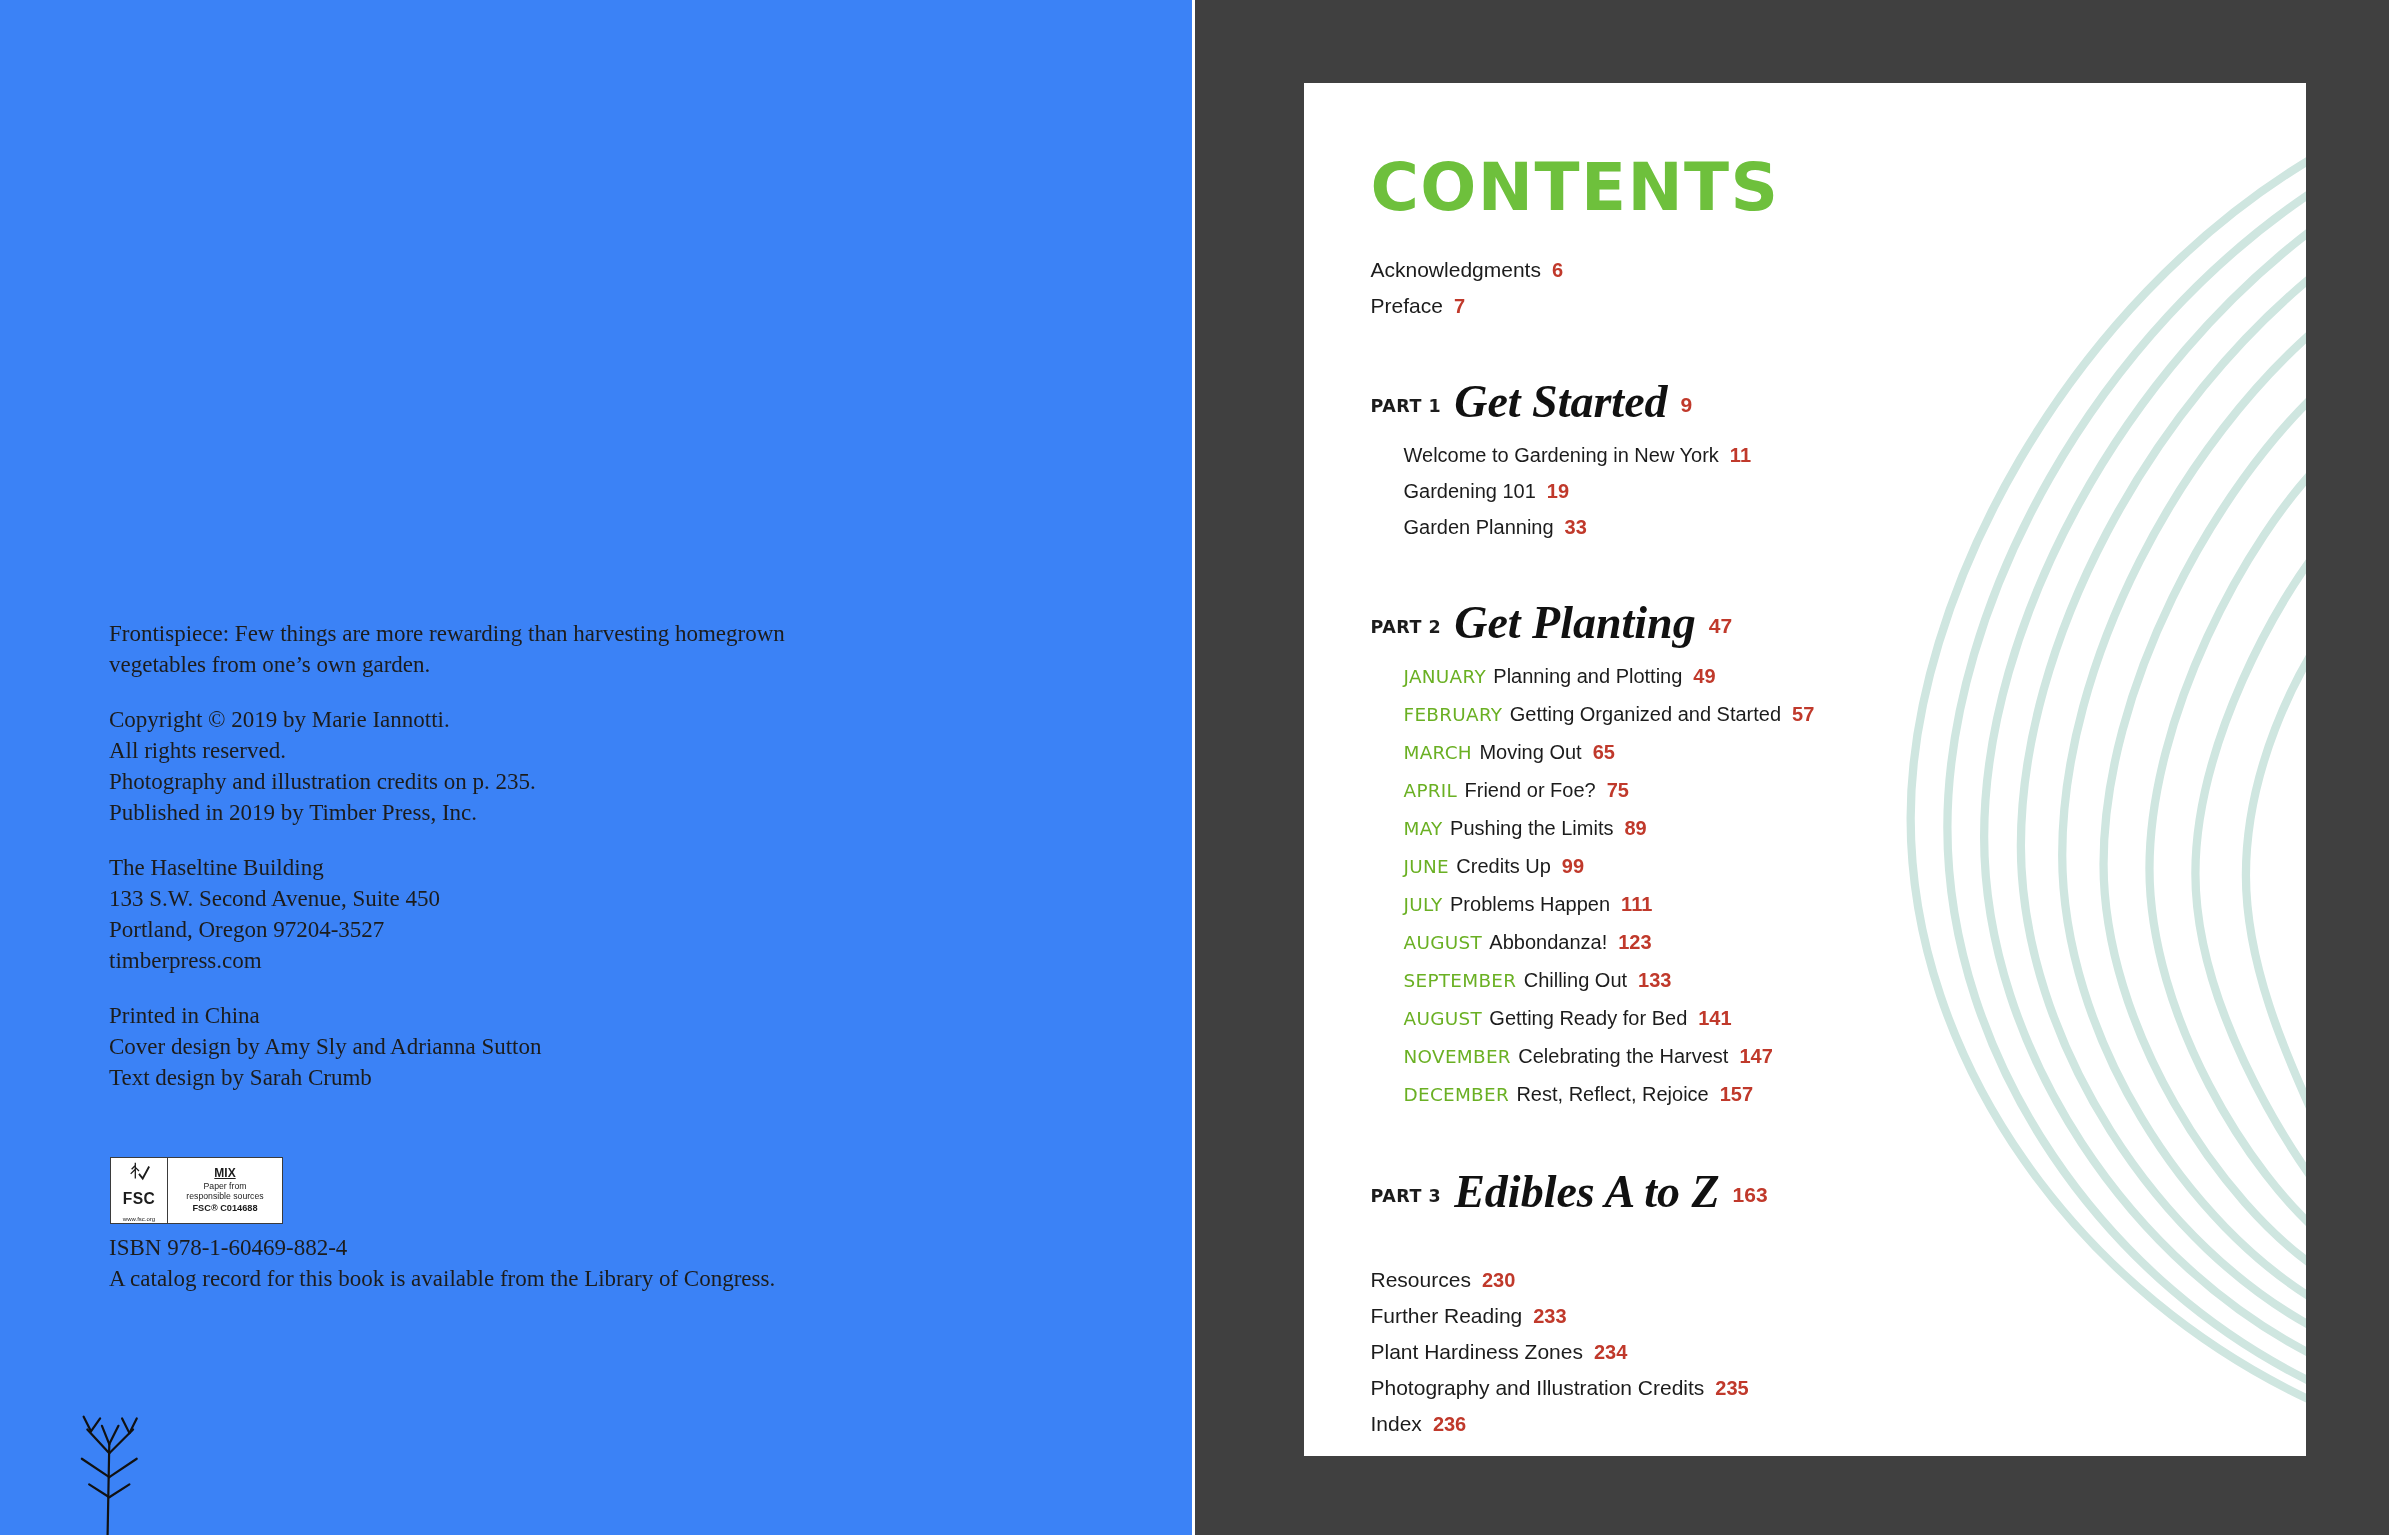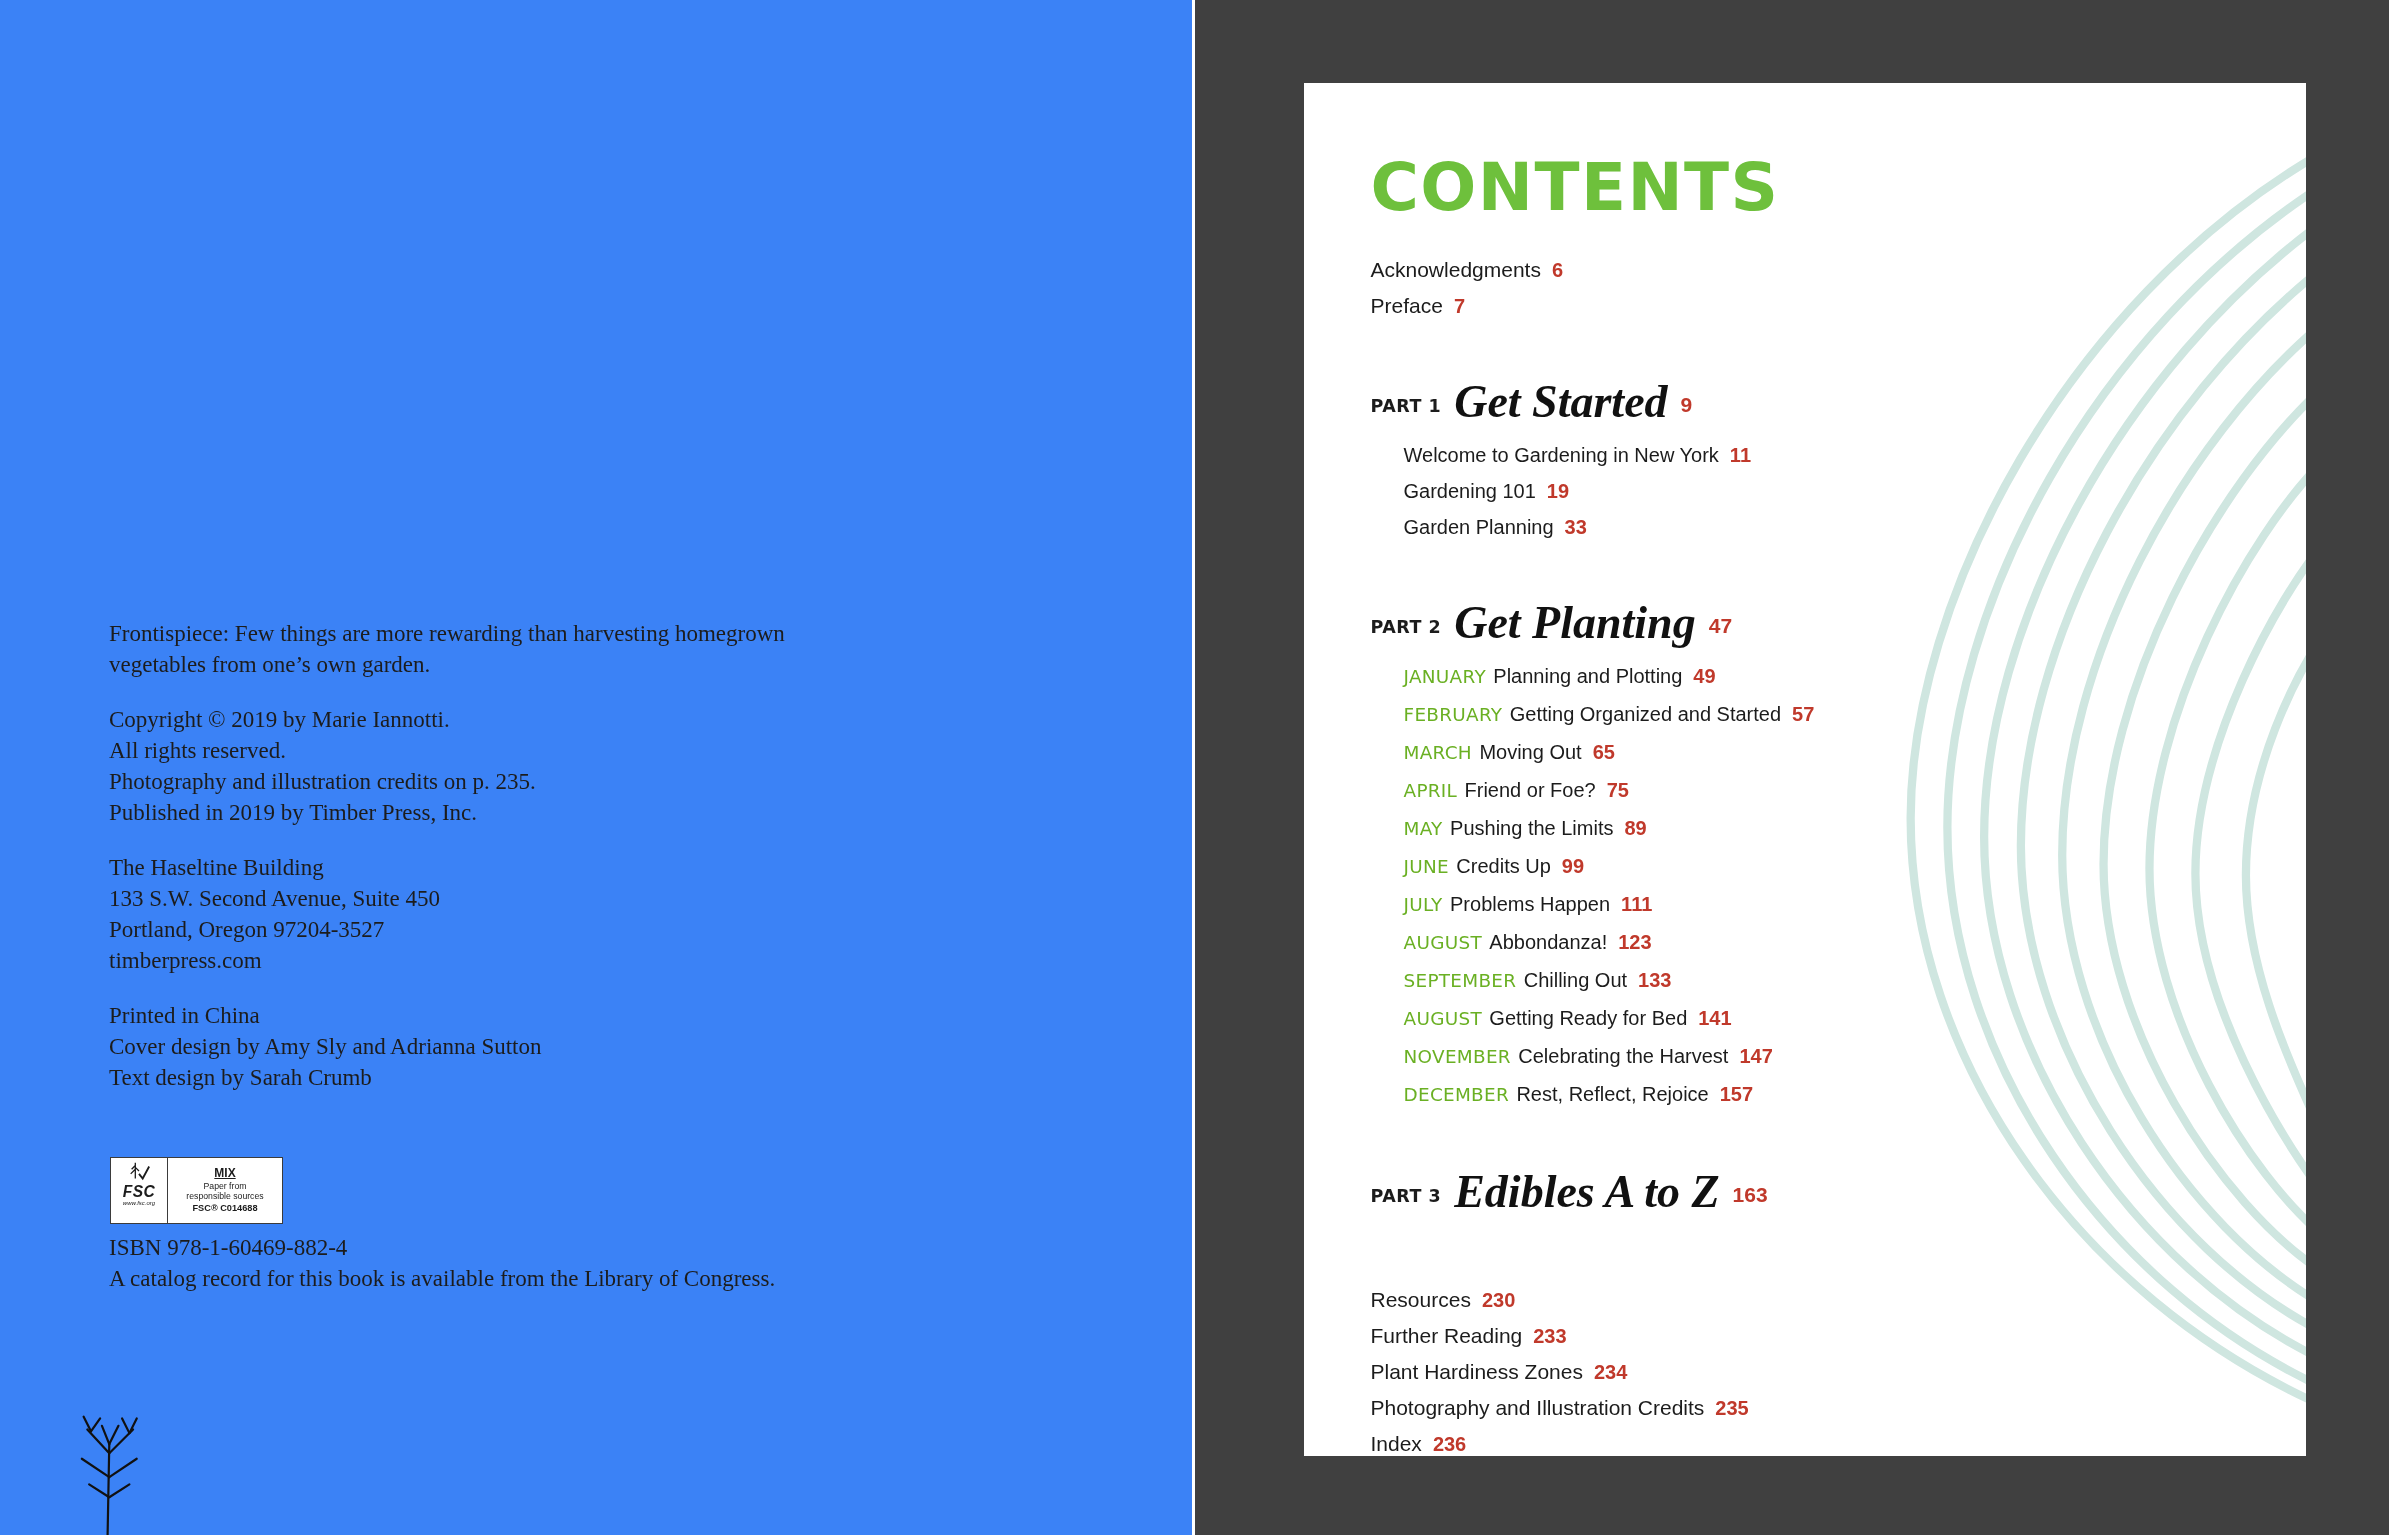--- a/index.html
+++ b/index.html
@@ -62,23 +62,22 @@
     align-items: center;
   }
   .fsc-logo {
     width: 57px;
     height: 65px;
     border-right: 1.4px solid #3b3b3b;
     box-sizing: border-box;
     display: flex;
     flex-direction: column;
     align-items: center;
-    justify-content: flex-start;
+    justify-content: space-between;
     padding-top: 1.8px;
-    font-style: italic;
   }
   .fsc-tree svg { display: block; }
   .fsc-logo .fsc-mark {
     font-family: "Liberation Sans", sans-serif;
     font-size: 15.6px;
     font-weight: bold;
     letter-spacing: 0.5px;
     color: #1c1c1c;
     line-height: 16.5px;
   }
@@ -228,21 +227,21 @@
     margin-left: 33px;
     line-height: 36px;
     white-space: nowrap;
   }
   .month-row .desc {
     font-family: "Liberation Sans", sans-serif;
     font-size: 20px;
     color: #1c1c1c;
   }
   .back-list {
-    margin-top: 64px;
+    margin-top: 44px;
   }
   .back-list .front-row {
     line-height: 36px;
   }
 </style>
 </head>
 <body>
 
 <div class="spread">
 

